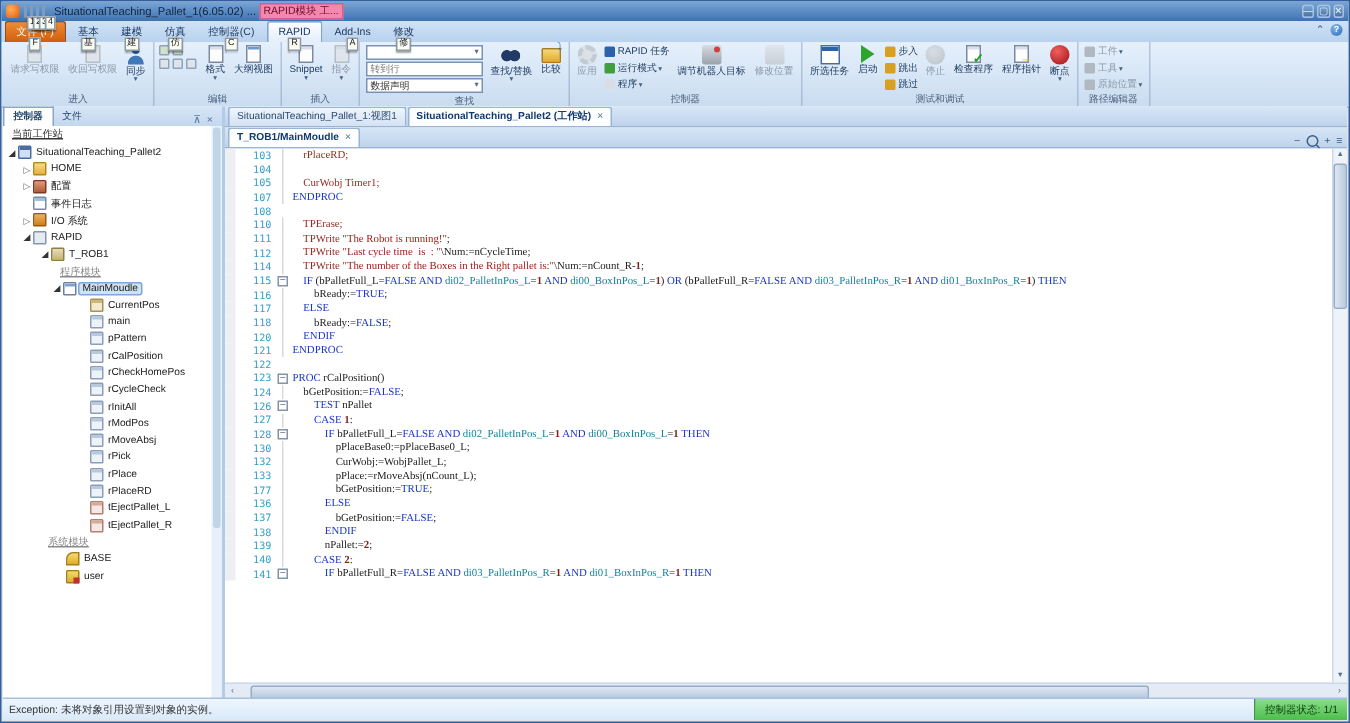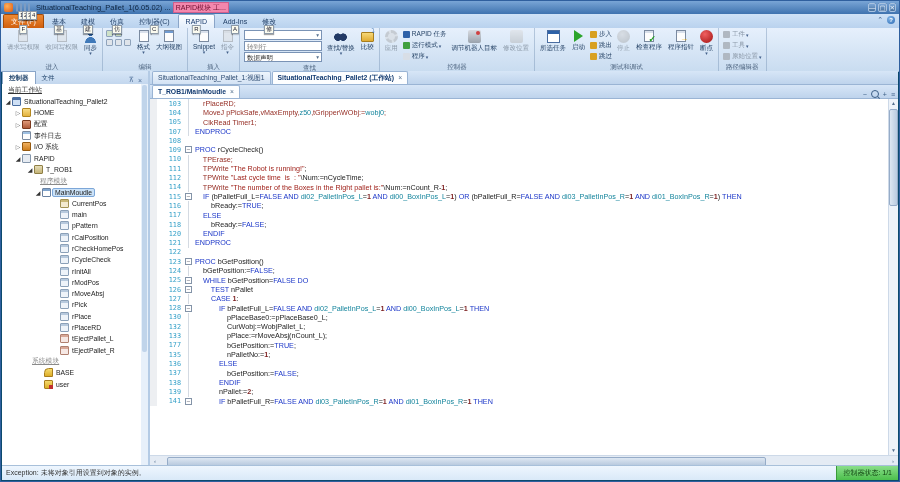--- a/index.html
+++ b/index.html
@@ -1,16 +1,16 @@
 <!DOCTYPE html>
 <html><head>
 <meta charset="utf-8">
 <style>
   html,body{margin:0;padding:0;background:#888;}
-  #app{position:relative;width:900px;height:482px;background:#0c4a6e;font-family:"Liberation Sans",sans-serif;
+  #app{position:relative;width:900px;height:482px;background:#e5e5e5;font-family:"Liberation Sans",sans-serif;
        border:1px solid #2f5f9e;box-sizing:border-box;overflow:hidden;}
   
   #titlebar{height:13px;display:flex;align-items:center;padding:0 3px;
     background:linear-gradient(#79a5d6,#3f73af);color:#0d2440;font-size:7px;position:relative;z-index:40;}
   .logo{width:9px;height:9px;border-radius:2px;background:radial-gradient(circle at 35% 35%,#ffb05a,#e05a10);margin-right:3px;}
   .qa{width:9px;height:9px;border-radius:2px;margin-right:2px;position:relative;
       background:linear-gradient(#e8eef6,#b9c9dd);border:1px solid #7d9cc2;box-sizing:border-box;}
   .kt{position:absolute;left:1px;top:7px;background:#fbfbef;border:1px solid #8d9aa8;box-shadow:0 1px 1px rgba(0,0,0,.35);
       font-size:6px;line-height:7px;padding:0 1px;color:#223;z-index:60;white-space:nowrap;}
   #title-text{margin-left:4px;white-space:nowrap;font-size:7.5px;}
@@ -127,21 +127,21 @@
   #codewrap{flex:1;display:flex;overflow:hidden;}
   #code{flex:1;overflow:hidden;background:#fff;}
   .crow{height:9.3px;display:flex;align-items:center;}
   .bp{width:7px;height:100%;background:#edeff2;flex:0 0 7px;}
   .lnum{width:24px;flex:0 0 24px;text-align:right;padding-right:3px;color:#35a0c8;
         font-family:"DejaVu Sans Mono",monospace;font-size:6.8px;}
   .foldc{width:11px;flex:0 0 11px;height:100%;position:relative;}
   .foldbox{position:absolute;left:1px;top:1px;width:7px;height:7px;border:1px solid #8494a8;background:#fff;
         font-size:6px;line-height:5px;text-align:center;color:#445;box-sizing:border-box;}
   .guide{position:absolute;left:4px;top:0;bottom:0;width:1px;background:#d4dae2;}
-  .ctext{font-family:Liberation Sans, sans-serif;font-size:7.2px;white-space:pre;line-height:9.3px;}
+  .ctext{font-family:Liberation Serif, serif;font-size:7.2px;white-space:pre;line-height:9.3px;}
   .k{color:#1b36c8;} .i{color:#952c23;} .s{color:#a0231c;} .t{color:#13849c;} .p{color:#222;}
   .n{color:#7c1f1f;font-weight:bold;}
   #vscroll{width:9px;background:#eef3f9;border-left:1px solid #cdd9e8;display:flex;flex-direction:column;align-items:center;font-size:5px;color:#55708f;}
   #vscroll .vthumb{width:7px;height:95px;background:linear-gradient(90deg,#dde7f2,#b9cbe0);border:1px solid #96acc8;border-radius:2px;margin-top:1px;}
   #vscroll .varrow{height:9px;line-height:9px;}
   #vscroll .vsp{flex:1;}
   #hscroll{height:10px;background:#e4ebf4;border-top:1px solid #cdd9e8;display:flex;align-items:center;font-size:6px;color:#55708f;}
   #hscroll .harrow{width:10px;text-align:center;}
   #hscroll .htrack{flex:1;height:8px;position:relative;}
   #hscroll .hthumb{position:absolute;left:1%;width:82%;top:0;height:8px;background:linear-gradient(#dde7f2,#b4c6dc);border:1px solid #96acc8;border-radius:2px;}
@@ -538,54 +538,45 @@
                 <span class="guide"></span>
               </span>
               <span class="ctext"><span class="p">    </span><span class="i">rPlaceRD;</span></span>
             </div>
             <div class="crow">
               <span class="bp"></span>
               <span class="lnum">104</span>
               <span class="foldc">
                 <span class="guide"></span>
               </span>
-              <span class="ctext"><span class="p">    </span><span class="i">MoveJ pPickSafe,vMaxEmpty,</span><span class="t">z50</span><span class="i">,tGripper\WObj:=</span><span class="t">wobj0</span><span class="i">;</span></span>
             </div>
             <div class="crow">
               <span class="bp"></span>
               <span class="lnum">105</span>
               <span class="foldc">
                 <span class="guide"></span>
               </span>
-              <span class="ctext"><span class="p">    </span><span class="i">ClkRead Timer1;</span></span>
+              <span class="ctext"><span class="p">    </span><span class="i">CurWobj Timer1;</span></span>
             </div>
             <div class="crow">
               <span class="bp"></span>
               <span class="lnum">107</span>
               <span class="foldc">
                 <span class="guide"></span>
               </span>
               <span class="ctext"><span class="k">ENDPROC</span></span>
             </div>
             <div class="crow">
               <span class="bp"></span>
               <span class="lnum">108</span>
               <span class="foldc"></span>
               <span class="ctext"></span>
             </div>
             <div class="crow">
               <span class="bp"></span>
-              <span class="lnum">109</span>
-              <span class="foldc">
-                <span class="foldbox">–</span>
-              </span>
-              <span class="ctext"><span class="k">PROC </span><span class="p">rCycleCheck()</span></span>
-            </div>
-            <div class="crow">
-              <span class="bp"></span>
               <span class="lnum">110</span>
               <span class="foldc">
                 <span class="guide"></span>
               </span>
               <span class="ctext"><span class="p">    </span><span class="i">TPErase;</span></span>
             </div>
             <div class="crow">
               <span class="bp"></span>
               <span class="lnum">111</span>
               <span class="foldc">
@@ -662,60 +653,52 @@
               <span class="lnum">122</span>
               <span class="foldc"></span>
               <span class="ctext"></span>
             </div>
             <div class="crow">
               <span class="bp"></span>
               <span class="lnum">123</span>
               <span class="foldc">
                 <span class="foldbox">–</span>
               </span>
-              <span class="ctext"><span class="k">PROC </span><span class="p">bGetPosition()</span></span>
+              <span class="ctext"><span class="k">PROC </span><span class="p">rCalPosition()</span></span>
             </div>
             <div class="crow">
               <span class="bp"></span>
               <span class="lnum">124</span>
               <span class="foldc">
                 <span class="guide"></span>
               </span>
               <span class="ctext"><span class="p">    bGetPosition:=</span><span class="k">FALSE</span><span class="p">;</span></span>
             </div>
             <div class="crow">
               <span class="bp"></span>
-              <span class="lnum">125</span>
+              <span class="lnum">126</span>
               <span class="foldc">
                 <span class="foldbox">–</span>
               </span>
-              <span class="ctext"><span class="p">    </span><span class="k">WHILE </span><span class="p">bGetPosition=</span><span class="k">FALSE</span><span class="p"> </span><span class="k">DO</span></span>
-            </div>
-            <div class="crow">
-              <span class="bp"></span>
-              <span class="lnum">126</span>
+              <span class="ctext"><span class="p">        </span><span class="k">TEST </span><span class="p">nPallet</span></span>
+            </div>
+            <div class="crow">
+              <span class="bp"></span>
+              <span class="lnum">127</span>
+              <span class="foldc">
+                <span class="guide"></span>
+              </span>
+              <span class="ctext"><span class="p">        </span><span class="k">CASE </span><span class="n">1</span><span class="p">:</span></span>
+            </div>
+            <div class="crow">
+              <span class="bp"></span>
+              <span class="lnum">128</span>
               <span class="foldc">
                 <span class="foldbox">–</span>
               </span>
-              <span class="ctext"><span class="p">        </span><span class="k">TEST </span><span class="p">nPallet</span></span>
-            </div>
-            <div class="crow">
-              <span class="bp"></span>
-              <span class="lnum">127</span>
-              <span class="foldc">
-                <span class="guide"></span>
-              </span>
-              <span class="ctext"><span class="p">        </span><span class="k">CASE </span><span class="n">1</span><span class="p">:</span></span>
-            </div>
-            <div class="crow">
-              <span class="bp"></span>
-              <span class="lnum">128</span>
-              <span class="foldc">
-                <span class="foldbox">–</span>
-              </span>
               <span class="ctext"><span class="p">            </span><span class="k">IF </span><span class="p">bPalletFull_L=</span><span class="k">FALSE</span><span class="p"> </span><span class="k">AND </span><span class="t">di02_PalletInPos_L</span><span class="p">=</span><span class="n">1</span><span class="p"> </span><span class="k">AND </span><span class="t">di00_BoxInPos_L</span><span class="p">=</span><span class="n">1</span><span class="p"> </span><span class="k">THEN</span></span>
             </div>
             <div class="crow">
               <span class="bp"></span>
               <span class="lnum">130</span>
               <span class="foldc">
                 <span class="guide"></span>
               </span>
               <span class="ctext"><span class="p">                pPlaceBase0:=pPlaceBase0_L;</span></span>
             </div>
@@ -738,28 +721,20 @@
             <div class="crow">
               <span class="bp"></span>
               <span class="lnum">177</span>
               <span class="foldc">
                 <span class="guide"></span>
               </span>
               <span class="ctext"><span class="p">                bGetPosition:=</span><span class="k">TRUE</span><span class="p">;</span></span>
             </div>
             <div class="crow">
               <span class="bp"></span>
-              <span class="lnum">135</span>
-              <span class="foldc">
-                <span class="guide"></span>
-              </span>
-              <span class="ctext"><span class="p">                nPalletNo:=</span><span class="n">1</span><span class="p">;</span></span>
-            </div>
-            <div class="crow">
-              <span class="bp"></span>
               <span class="lnum">136</span>
               <span class="foldc">
                 <span class="guide"></span>
               </span>
               <span class="ctext"><span class="p">            </span><span class="k">ELSE</span></span>
             </div>
             <div class="crow">
               <span class="bp"></span>
               <span class="lnum">137</span>
               <span class="foldc">
@@ -775,20 +750,28 @@
               </span>
               <span class="ctext"><span class="p">            </span><span class="k">ENDIF</span></span>
             </div>
             <div class="crow">
               <span class="bp"></span>
               <span class="lnum">139</span>
               <span class="foldc">
                 <span class="guide"></span>
               </span>
               <span class="ctext"><span class="p">            nPallet:=</span><span class="n">2</span><span class="p">;</span></span>
+            </div>
+            <div class="crow">
+              <span class="bp"></span>
+              <span class="lnum">140</span>
+              <span class="foldc">
+                <span class="guide"></span>
+              </span>
+              <span class="ctext"><span class="p">        </span><span class="k">CASE </span><span class="n">2</span><span class="p">:</span></span>
             </div>
             <div class="crow">
               <span class="bp"></span>
               <span class="lnum">141</span>
               <span class="foldc">
                 <span class="foldbox">–</span>
               </span>
               <span class="ctext"><span class="p">            </span><span class="k">IF </span><span class="p">bPalletFull_R=</span><span class="k">FALSE</span><span class="p"> </span><span class="k">AND </span><span class="t">di03_PalletInPos_R</span><span class="p">=</span><span class="n">1</span><span class="p"> </span><span class="k">AND </span><span class="t">di01_BoxInPos_R</span><span class="p">=</span><span class="n">1</span><span class="p"> </span><span class="k">THEN</span></span>
             </div>
           </div>

